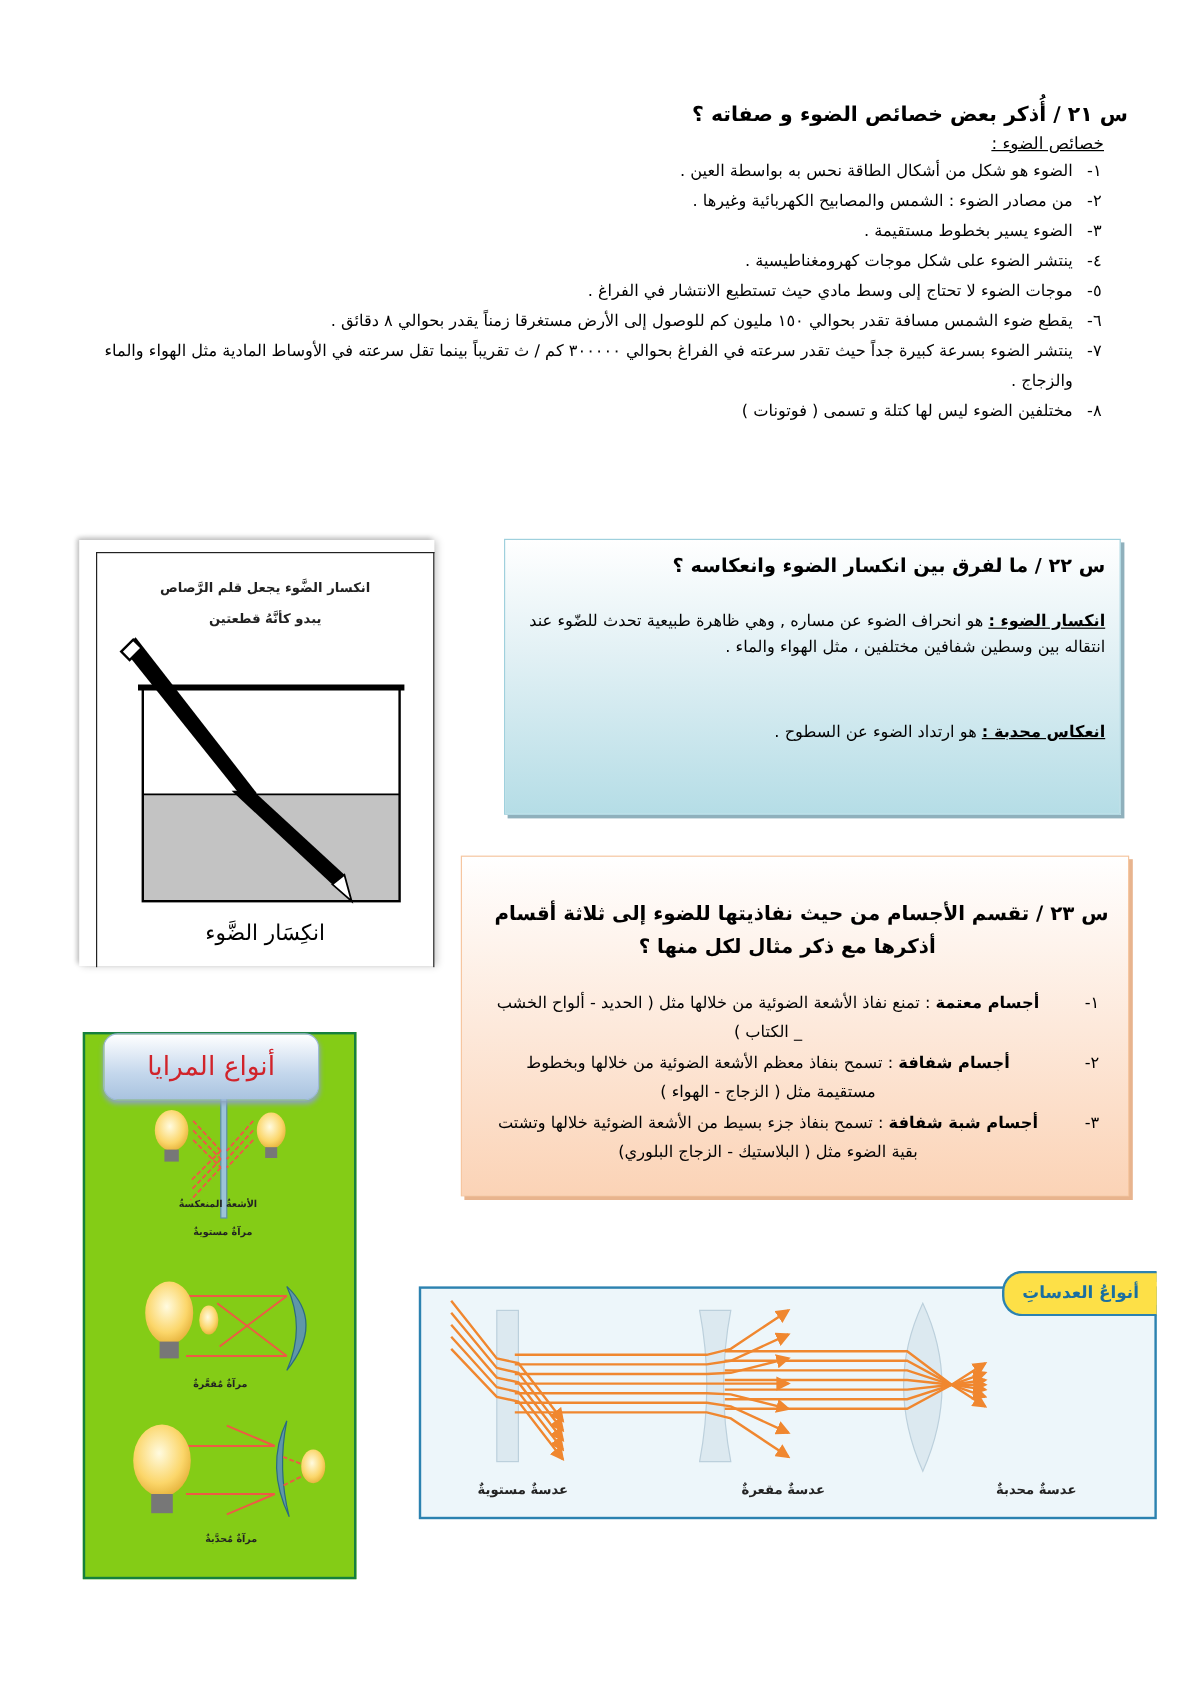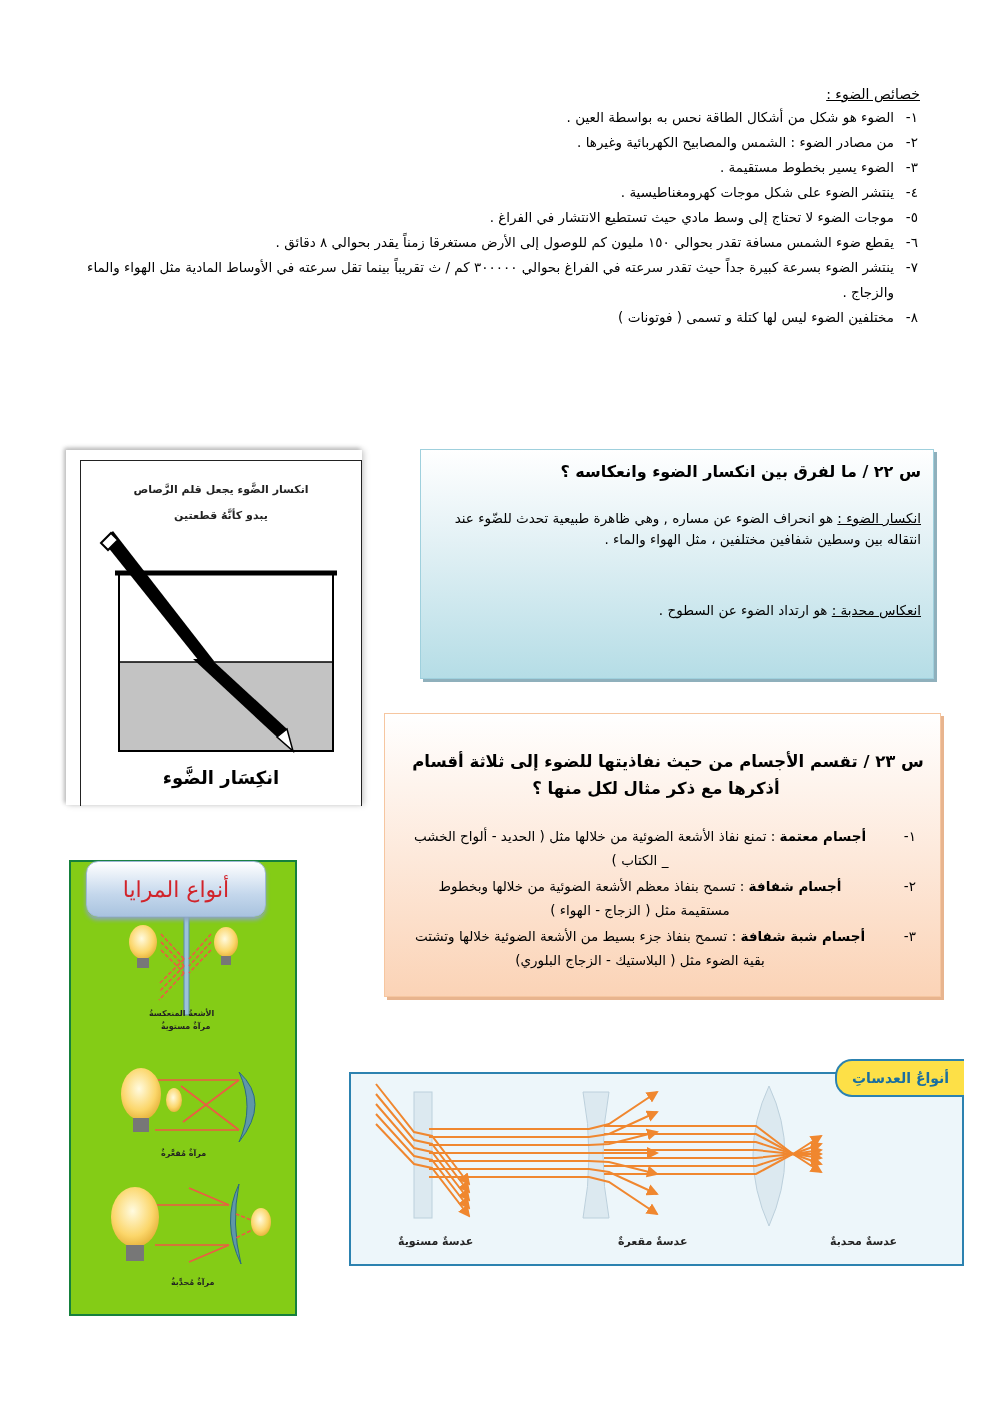--- a/index.html
+++ b/index.html
@@ -16,30 +16,30 @@
   #q21 li { font-size:13.5px; line-height:25px; position:relative; padding-right:24px; }
   #q21 li .num { position:absolute; right:0; top:0; }
 
   
   #pencil-card { left:66px; top:450px; width:296px; height:355px; background:#fff;
     box-shadow: -2px -2px 4px #bbb, 2px 0 6px #ccc; }
   #pencil-card .frame { position:absolute; left:14px; top:10px; width:280px; height:345px;
     border:1px solid #222; border-bottom:none; }
   #pencil-card .cap1 { position:absolute; top:22px; width:100%; text-align:center; font-size:11px; font-weight:bold; color:#222; }
   #pencil-card .cap2 { position:absolute; top:48px; width:100%; text-align:center; font-size:11px; font-weight:bold; color:#222; }
-  #pencil-card .label { position:absolute; top:306px; width:100%; text-align:center; font-size:18px; font-weight:bold; }
+  #pencil-card .label { position:absolute; top:306px; width:100%; text-align:center; font-size:18px; font-weight:normal; }
 
   
   #q22 { left:420px; top:449px; width:512px; height:228px;
     background:linear-gradient(#ffffff 0%, #e3f1f5 40%, #b5dde6 100%);
     border:1px solid #9fd0dd; box-shadow:3px 3px 0 #8fb0bc; }
   #q22 .title { position:absolute; right:12px; top:12px; font-size:16px; font-weight:bold; }
   #q22 .p1 { position:absolute; right:12px; top:58px; width:480px; font-size:13.5px; line-height:21px; }
   #q22 .p2 { position:absolute; right:12px; top:152px; width:480px; font-size:13.5px; }
-  #q22 .term { font-weight:normal; text-decoration:underline; }
+  #q22 .term { font-weight:bold; text-decoration:underline; }
 
   
   #q23 { left:384px; top:713px; width:555px; height:282px;
     background:linear-gradient(#ffffff 0%, #fde9db 50%, #fbd3b6 100%);
     border:1.5px solid #f6c6a0; box-shadow:3px 3px 0 #e8b48e;text-align:center; }
   #q23 .title { position:absolute; right:12px; top:34px; width:520px; font-size:16.5px; font-weight:bold; line-height:27px; }
   #q23 .title .l2 { padding-right:24px; display:block; }
   #q23 .items { position:absolute; right:48px; top:110px; width:480px; }
   #q23 .item { font-size:13.5px; line-height:24px; position:relative; padding-right:24px; margin-bottom:2px; }
   #q23 .item .num { position:absolute; right:-24px; top:0; }
@@ -57,20 +57,21 @@
   #lenses { left:349px; top:1072px; width:611px; height:190px; background:#edf6fa; border:2px solid #2c82b0; }
   #lenses-badge { left:835px; top:1059px; width:127px; height:34px; border-radius:17px 0 0 17px;
     background:#fde047; border:2px solid #2c82b0; border-right:none; display:flex; align-items:center; justify-content:center; }
   #lenses-badge span { color:#1a6fa0; font-weight:bold; font-size:14px; }
   .lcap { position:absolute; top:1235px; font-size:11px; font-weight:bold; color:#222; }
 </style>
 </head>
 <body>
 
 <div id="q21" class="abs rtl">
+  <div class="title">س ٢١ / أُذكر بعض خصائص الضوء و صفاته  ؟</div>
   <div class="sub">خصائص الضوء :</div>
   <ol>
     <li><span class="num">١-</span><span>الضوء هو شكل من أشكال الطاقة نحس به بواسطة العين .</span></li>
     <li><span class="num">٢-</span><span>من مصادر الضوء : الشمس والمصابيح الكهربائية وغيرها .</span></li>
     <li><span class="num">٣-</span><span>الضوء يسير بخطوط مستقيمة .</span></li>
     <li><span class="num">٤-</span><span>ينتشر الضوء على شكل موجات كهرومغناطيسية .</span></li>
     <li><span class="num">٥-</span><span>موجات الضوء لا تحتاج إلى وسط مادي حيث تستطيع الانتشار في الفراغ .</span></li>
     <li><span class="num">٦-</span><span>يقطع ضوء الشمس مسافة تقدر بحوالي ١٥٠ مليون كم للوصول إلى الأرض مستغرقا زمناً يقدر بحوالي ٨ دقائق .</span></li>
     <li><span class="num">٧-</span><span>ينتشر الضوء بسرعة كبيرة جداً حيث تقدر سرعته في الفراغ بحوالي ٣٠٠٠٠٠ كم / ث تقريباً بينما تقل سرعته في الأوساط المادية مثل الهواء والماء والزجاج .</span></li>
     <li><span class="num">٨-</span><span>مختلفين الضوء ليس لها كتلة و تسمى  ( فوتونات )</span></li>
@@ -160,21 +161,21 @@
     </g>
     <g stroke="#ee5a45" stroke-width="1.6" stroke-dasharray="4,2">
       <line x1="185" y1="360" x2="165" y2="352"></line>
         <line x1="185" y1="366" x2="165" y2="376"></line>
     </g>
     <ellipse cx="64" cy="355" rx="24" ry="30" fill="url(#bulb)"></ellipse>
       <rect x="55" y="383" width="18" height="16" fill="#777"></rect>
     <ellipse cx="190" cy="360" rx="10" ry="14" fill="url(#bulb)"></ellipse>
   </svg>
   <div class="mcap rtl" style="left:78px;top:42px">الأشعةُ الساقطةُ</div>
-  <div class="mcap rtl" style="left:78px;top:147px">الأشعةُ المنعكسةُ</div>
+  <div class="mcap rtl" style="left:78px;top:137px">الأشعةُ المنعكسةُ</div>
   <div class="mcap rtl" style="left:90px;top:160px">مرآةٌ مستويةٌ</div>
   <div class="mcap rtl" style="left:90px;top:287px">مرآةٌ مُقعَّرةٌ</div>
   <div class="mcap rtl" style="left:100px;top:416px">مرآةٌ مُحدَّبةٌ</div>
 </div>
 <div id="mirrors-badge" class="abs">
   <span>أنواع المرايا</span>
 </div>
 
 <div id="lenses" class="abs">
   <svg width="611" height="190" style="position:absolute;left:0;top:0">

